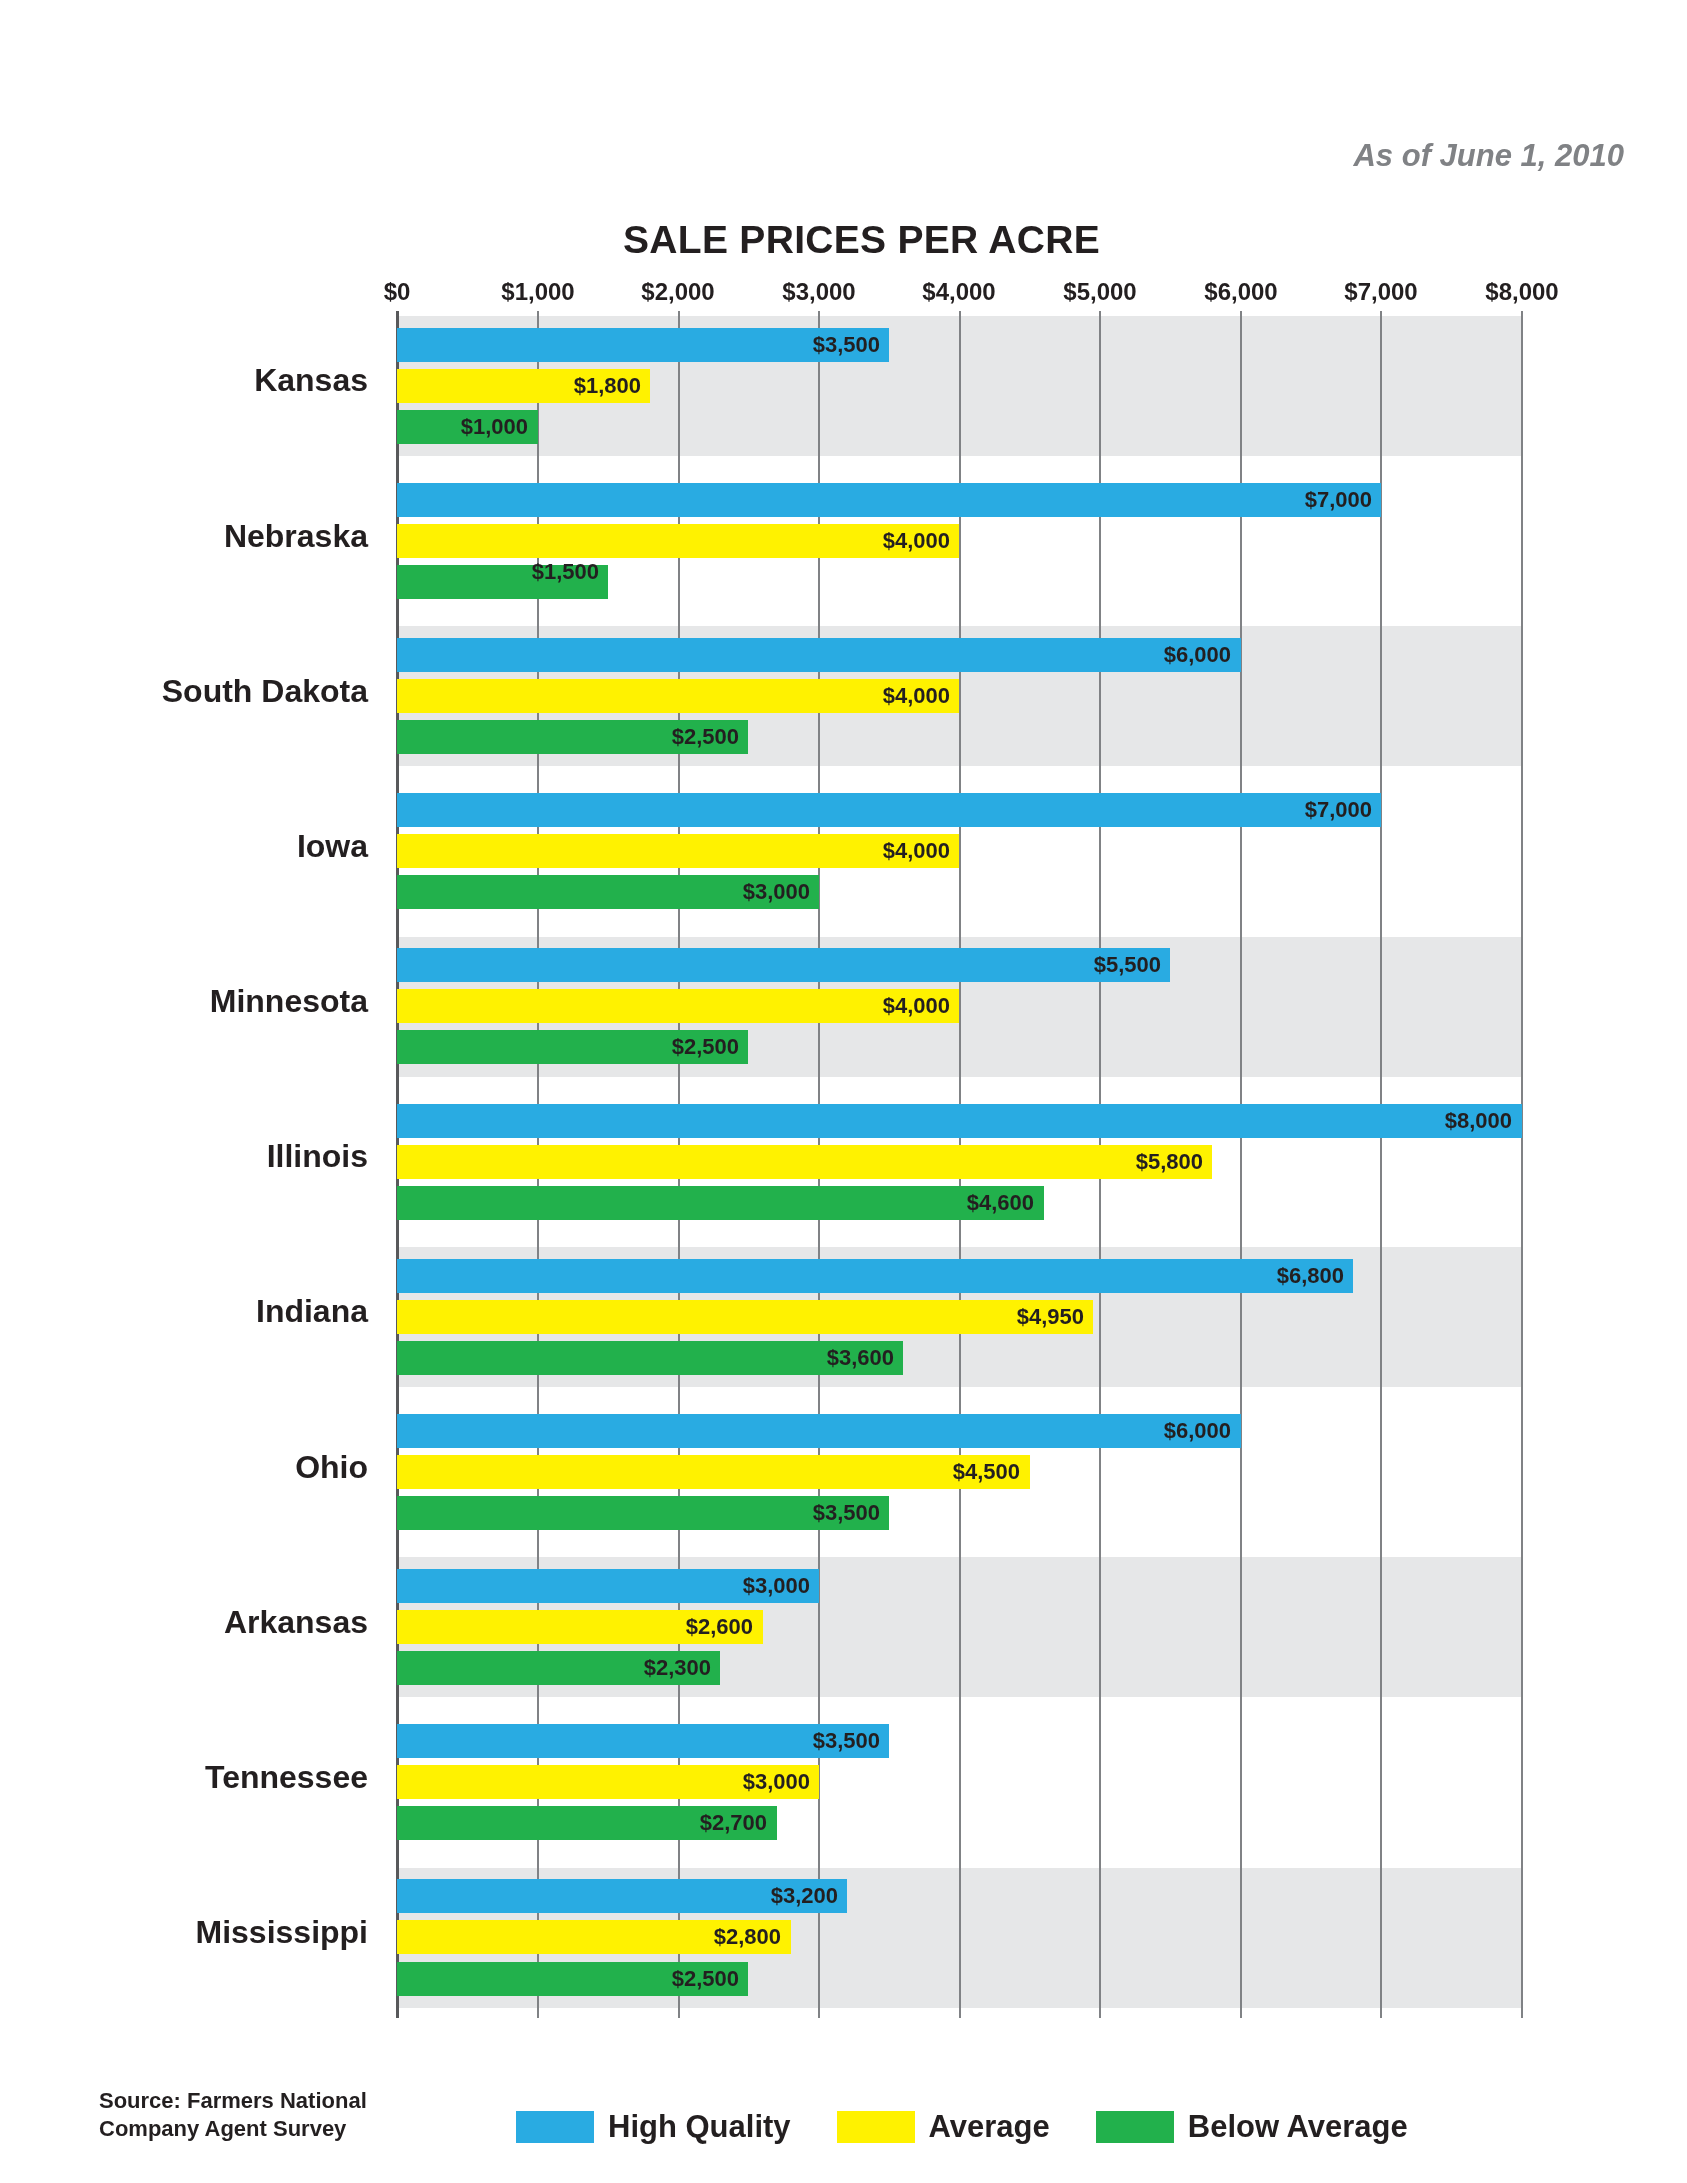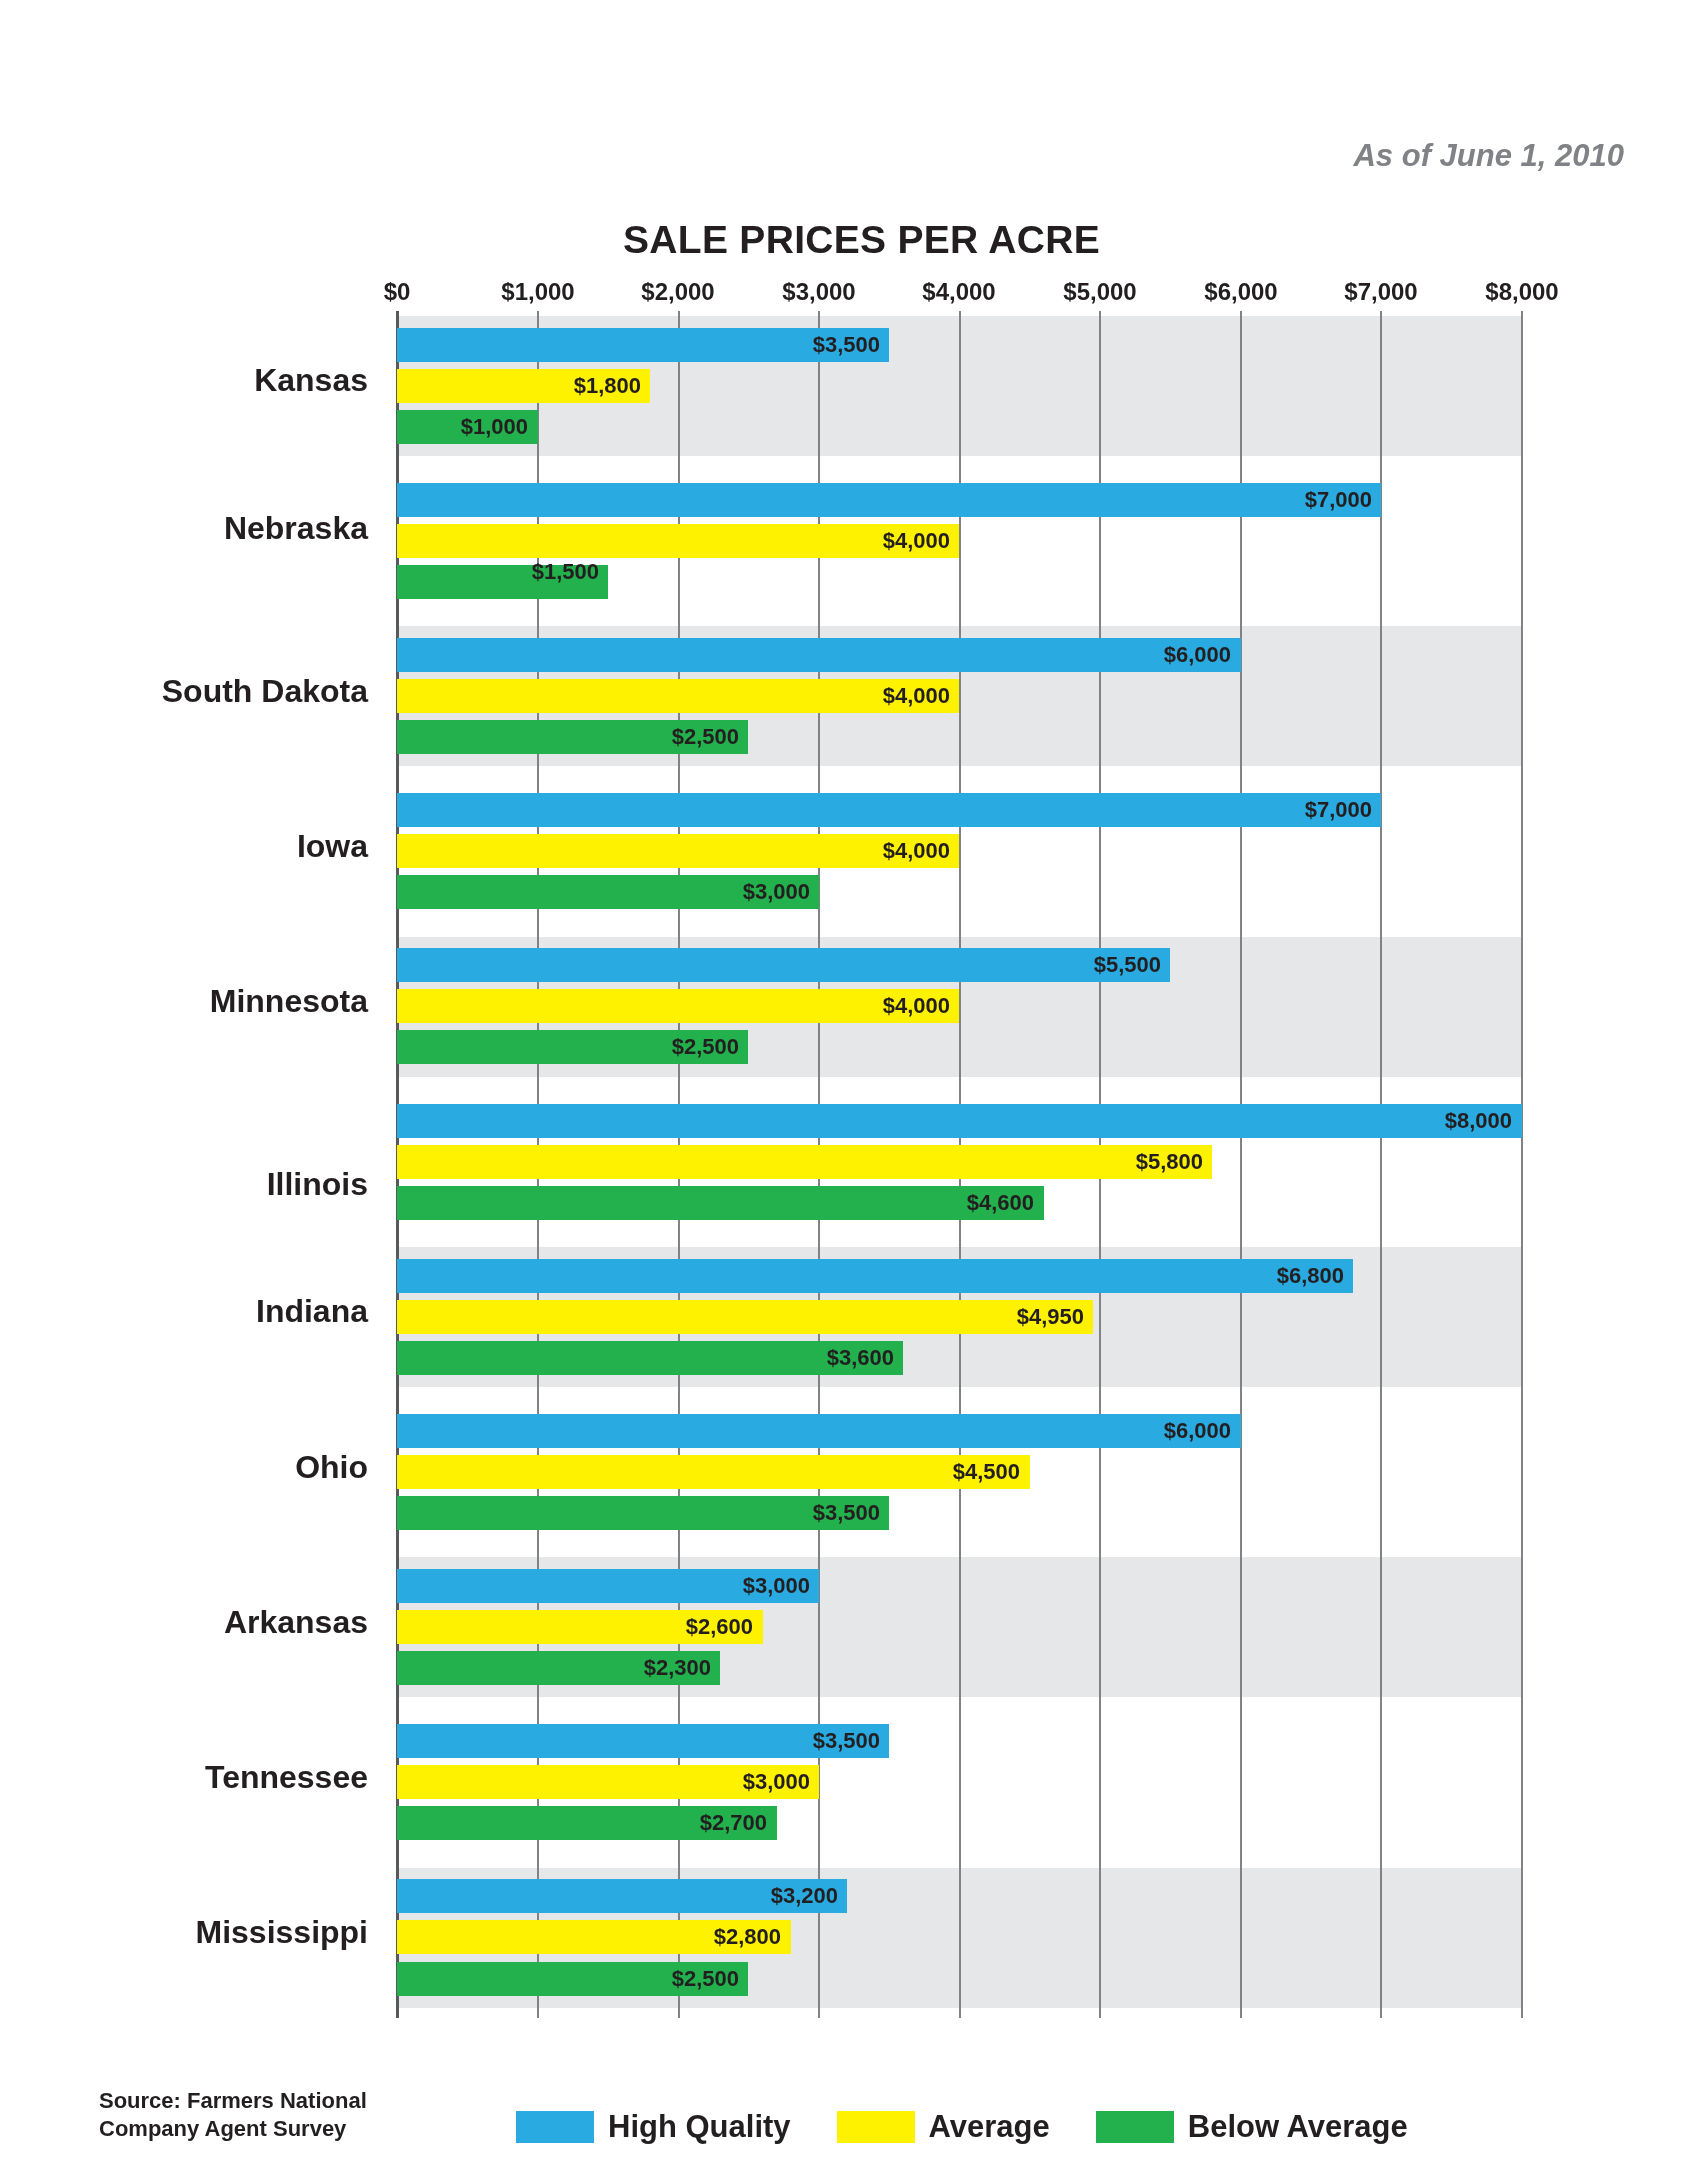--- a/index.html
+++ b/index.html
@@ -196,21 +196,21 @@
       <div class="gridline" style="left: 843px;"></div>
       <div class="gridline" style="left: 983px;"></div>
       <div class="gridline" style="left: 1124px;"></div>
       <div class="state-label" style="right: 1154px; top: 52px; line-height: 34px;">Kansas</div>
       <div class="bar high" style="left: 0px; top: 16.7px; width: 492px; background: rgb(41, 171, 226);"></div>
       <div class="bar-value" style="top: 16.7px; left: 483px; transform: translateX(-100%);">$3,500</div>
       <div class="bar avg" style="left: 0px; top: 58px; width: 253px; background: rgb(255, 242, 0);"></div>
       <div class="bar-value" style="top: 58px; left: 244px; transform: translateX(-100%);">$1,800</div>
       <div class="bar below" style="left: 0px; top: 99px; width: 141px; background: rgb(34, 177, 76);"></div>
       <div class="bar-value" style="top: 99px; left: 131px; transform: translateX(-100%);">$1,000</div>
-      <div class="state-label" style="right: 1154px; top: 200px; line-height: 34px;">Nebraska</div>
+      <div class="state-label" style="right: 1154px; top: 208px; line-height: 34px;">Nebraska</div>
       <div class="bar high" style="left: 0px; top: 172px; width: 984px; background: rgb(41, 171, 226);"></div>
       <div class="bar-value" style="top: 172px; left: 975px; transform: translateX(-100%);">$7,000</div>
       <div class="bar avg" style="left: 0px; top: 213px; width: 562px; background: rgb(255, 242, 0);"></div>
       <div class="bar-value" style="top: 213px; left: 553px; transform: translateX(-100%);">$4,000</div>
       <div class="bar below" style="left: 0px; top: 254px; width: 211px; background: rgb(34, 177, 76);"></div>
       <div class="bar-value" style="top: 244px; left: 202px; transform: translateX(-100%);">$1,500</div>
       <div class="state-label" style="right: 1154px; top: 363px; line-height: 34px;">South Dakota</div>
       <div class="bar high" style="left: 0px; top: 327px; width: 844px; background: rgb(41, 171, 226);"></div>
       <div class="bar-value" style="top: 327px; left: 834px; transform: translateX(-100%);">$6,000</div>
       <div class="bar avg" style="left: 0px; top: 368px; width: 562px; background: rgb(255, 242, 0);"></div>
@@ -224,21 +224,21 @@
       <div class="bar-value" style="top: 523px; left: 553px; transform: translateX(-100%);">$4,000</div>
       <div class="bar below" style="left: 0px; top: 564px; width: 422px; background: rgb(34, 177, 76);"></div>
       <div class="bar-value" style="top: 564px; left: 413px; transform: translateX(-100%);">$3,000</div>
       <div class="state-label" style="right: 1154px; top: 673px; line-height: 34px;">Minnesota</div>
       <div class="bar high" style="left: 0px; top: 637px; width: 773px; background: rgb(41, 171, 226);"></div>
       <div class="bar-value" style="top: 637px; left: 764px; transform: translateX(-100%);">$5,500</div>
       <div class="bar avg" style="left: 0px; top: 678px; width: 562px; background: rgb(255, 242, 0);"></div>
       <div class="bar-value" style="top: 678px; left: 553px; transform: translateX(-100%);">$4,000</div>
       <div class="bar below" style="left: 0px; top: 719px; width: 351px; background: rgb(34, 177, 76);"></div>
       <div class="bar-value" style="top: 719px; left: 342px; transform: translateX(-100%);">$2,500</div>
-      <div class="state-label" style="right: 1154px; top: 828px; line-height: 34px; margin-top: 28px;">Illinois</div>
+      <div class="state-label" style="right: 1154px; top: 828px; line-height: 34px;">Illinois</div>
       <div class="bar high" style="left: 0px; top: 793px; width: 1125px; background: rgb(41, 171, 226);"></div>
       <div class="bar-value" style="top: 793px; left: 1115px; transform: translateX(-100%);">$8,000</div>
       <div class="bar avg" style="left: 0px; top: 834px; width: 815px; background: rgb(255, 242, 0);"></div>
       <div class="bar-value" style="top: 834px; left: 806px; transform: translateX(-100%);">$5,800</div>
       <div class="bar below" style="left: 0px; top: 875px; width: 647px; background: rgb(34, 177, 76);"></div>
       <div class="bar-value" style="top: 875px; left: 637px; transform: translateX(-100%);">$4,600</div>
       <div class="state-label" style="right: 1154px; top: 983px; line-height: 34px;">Indiana</div>
       <div class="bar high" style="left: 0px; top: 948px; width: 956px; background: rgb(41, 171, 226);"></div>
       <div class="bar-value" style="top: 948px; left: 947px; transform: translateX(-100%);">$6,800</div>
       <div class="bar avg" style="left: 0px; top: 989px; width: 696px; background: rgb(255, 242, 0);"></div>

